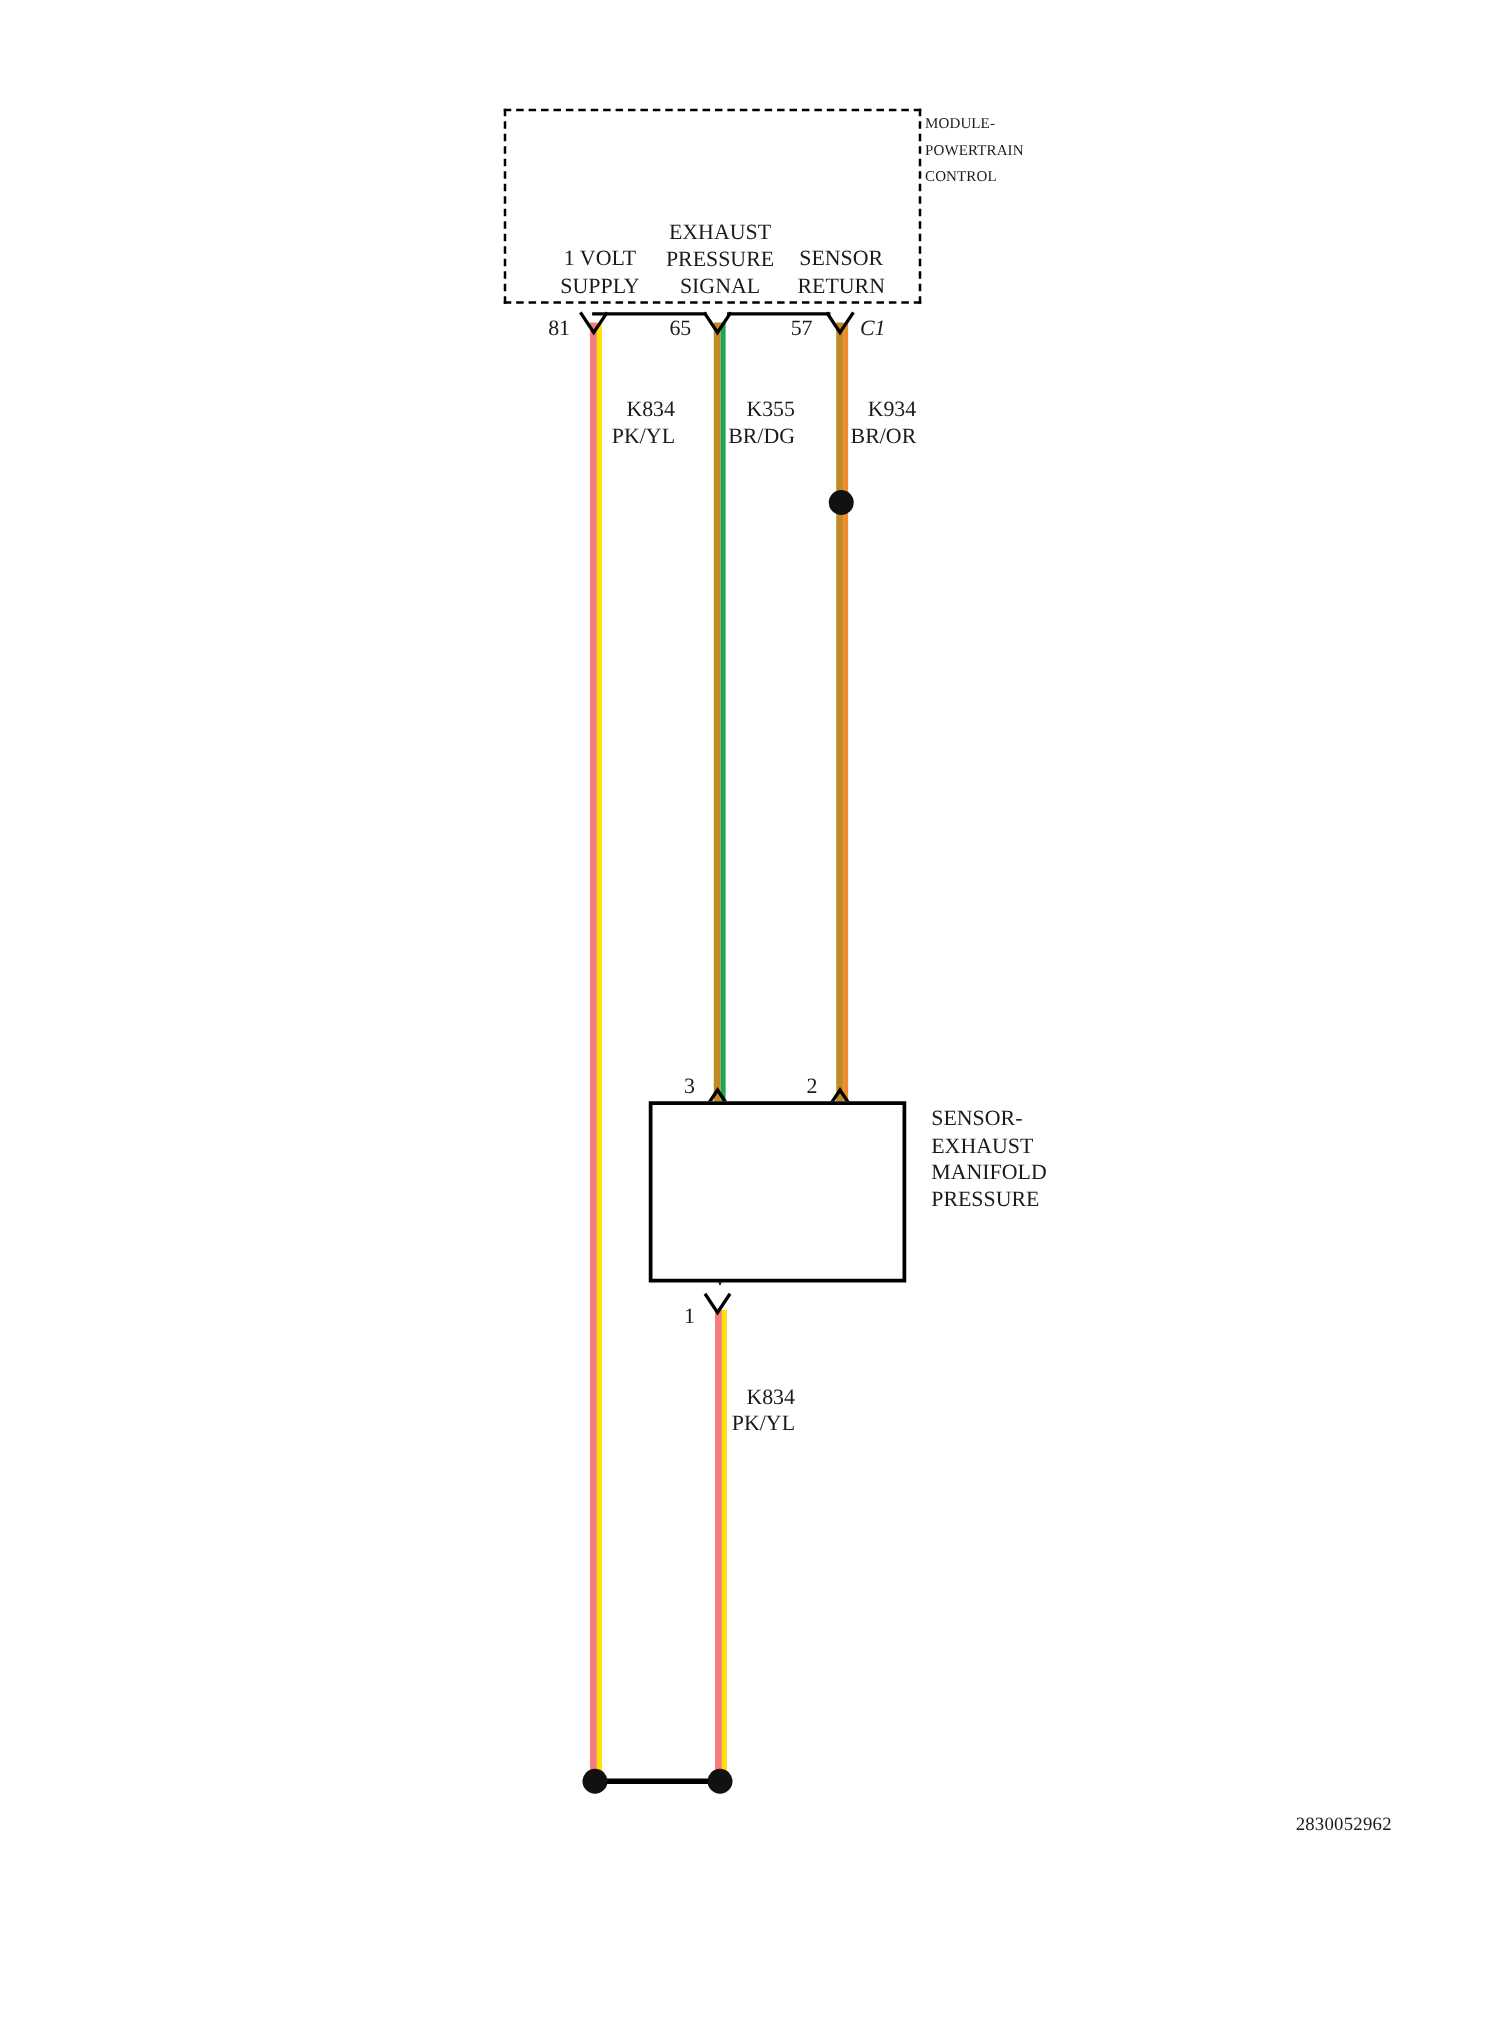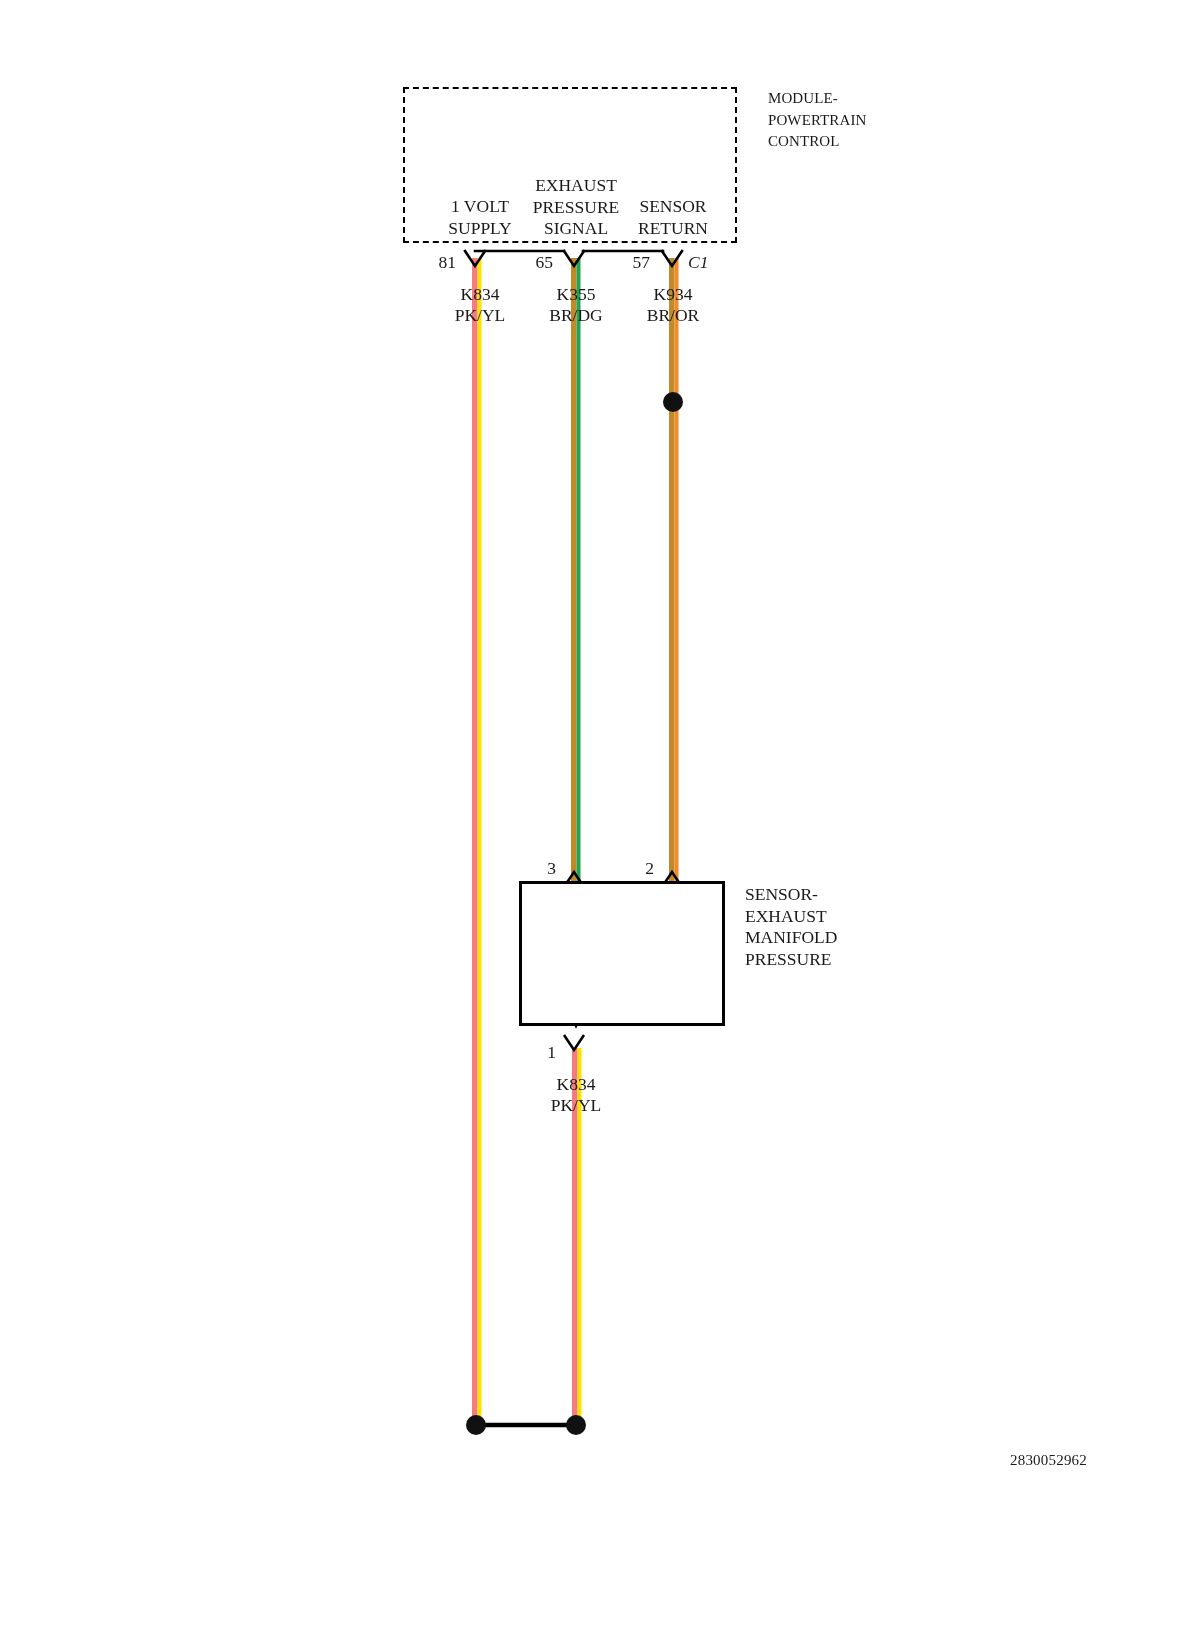--- a/index.html
+++ b/index.html
@@ -32,25 +32,24 @@
     top: 87px;
     width: 334px;
     height: 156px;
     border: 2.5px dashed #000;
   }
 
   .module-caption {
     left: 740px;
     top: 88px;
     width: 210px;
-    font-size: 15px;
+    font-size: 12px;
     line-height: 21.5px;
     letter-spacing: .1px;
     white-space: pre-line;
-    margin-left: 28px;
   }
 
   
   .pin-func {
     text-align: center;
     font-size: 17.5px;
     line-height: 21.5px;
     white-space: pre-line;
   }
   .pin-func.f1 { left: 420px; top: 196px; width: 120px; }
@@ -63,24 +62,25 @@
     line-height: 20px;
     text-align: right;
   }
   .pin-num.p1 { left: 424px; top: 252px; width: 32px; }
   .pin-num.p2 { left: 521px; top: 252px; width: 32px; }
   .pin-num.p3 { left: 618px; top: 252px; width: 32px; }
   .conn-id { left: 688px; top: 252px; width: 40px; font-size: 17.5px; font-style: italic; }
 
   
   .wire-label {
-    text-align: center;
+    text-align: right;
     font-size: 17.5px;
     line-height: 21px;
     white-space: pre-line;
+    margin-top: 33px;
   }
   .wire-label.w1 { left: 420px; top: 284px; width: 120px; }
   .wire-label.w2 { left: 516px; top: 284px; width: 120px; }
   .wire-label.w3 { left: 613px; top: 284px; width: 120px; }
   .wire-label.w4 { left: 516px; top: 1074px; width: 120px; }
 
   
   .sensor-box {
     left: 519px;
     top: 881px;
@@ -103,21 +103,21 @@
   .sensor-pin-num.s3 { left: 524px; top: 858px; width: 32px; }
   .sensor-pin-num.s2 { left: 622px; top: 858px; width: 32px; }
   .sensor-pin-num.s1 { left: 524px; top: 1042px; width: 32px; }
 
   
   .part-number {
     left: 1010px;
     top: 1452px;
     width: 130px;
     font-size: 15px;
-    text-align: left;
+    text-align: center;
     letter-spacing: .2px;
   }
 
   svg.overlay {
     position: absolute;
     left: 0; top: 0;
     width: 1194px;
     height: 1626px;
     pointer-events: none;
   }

